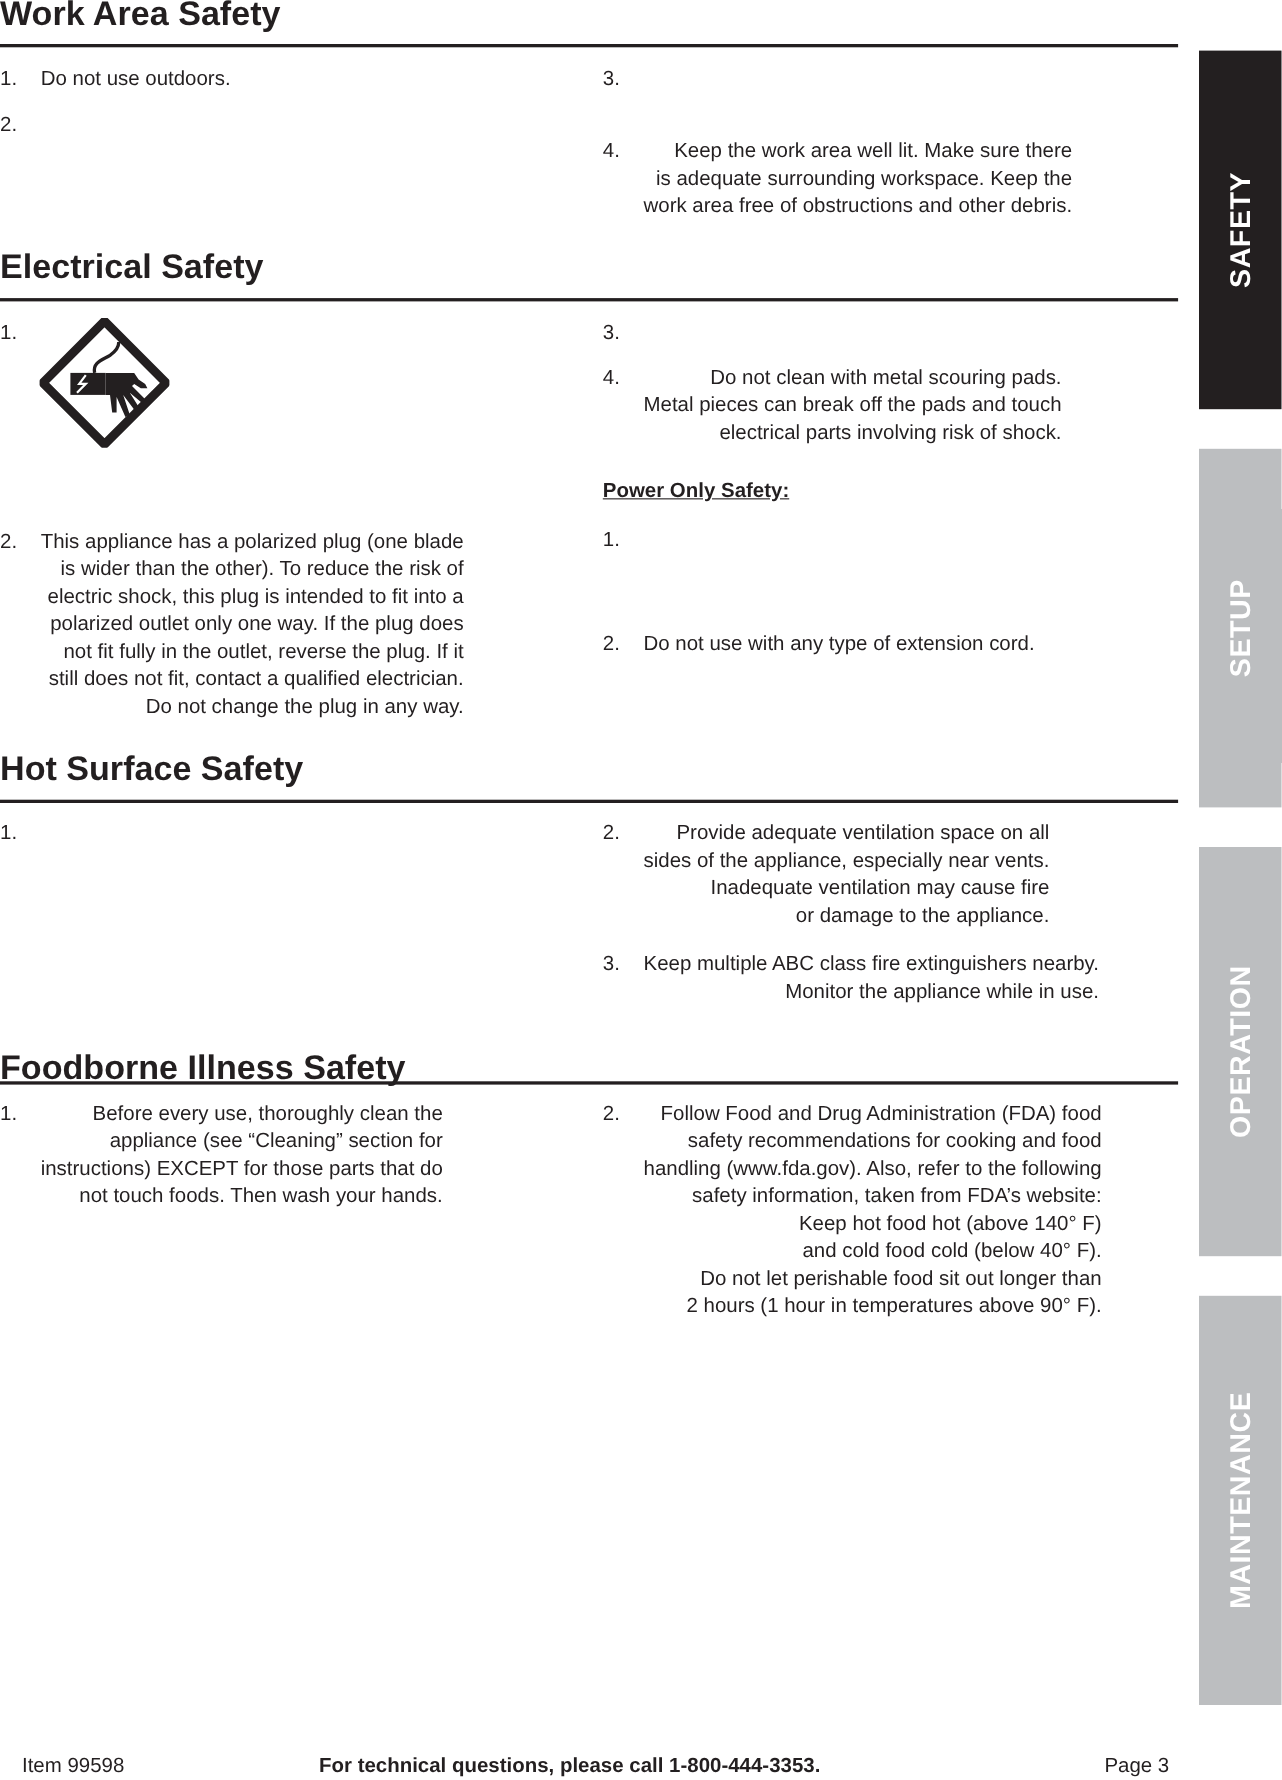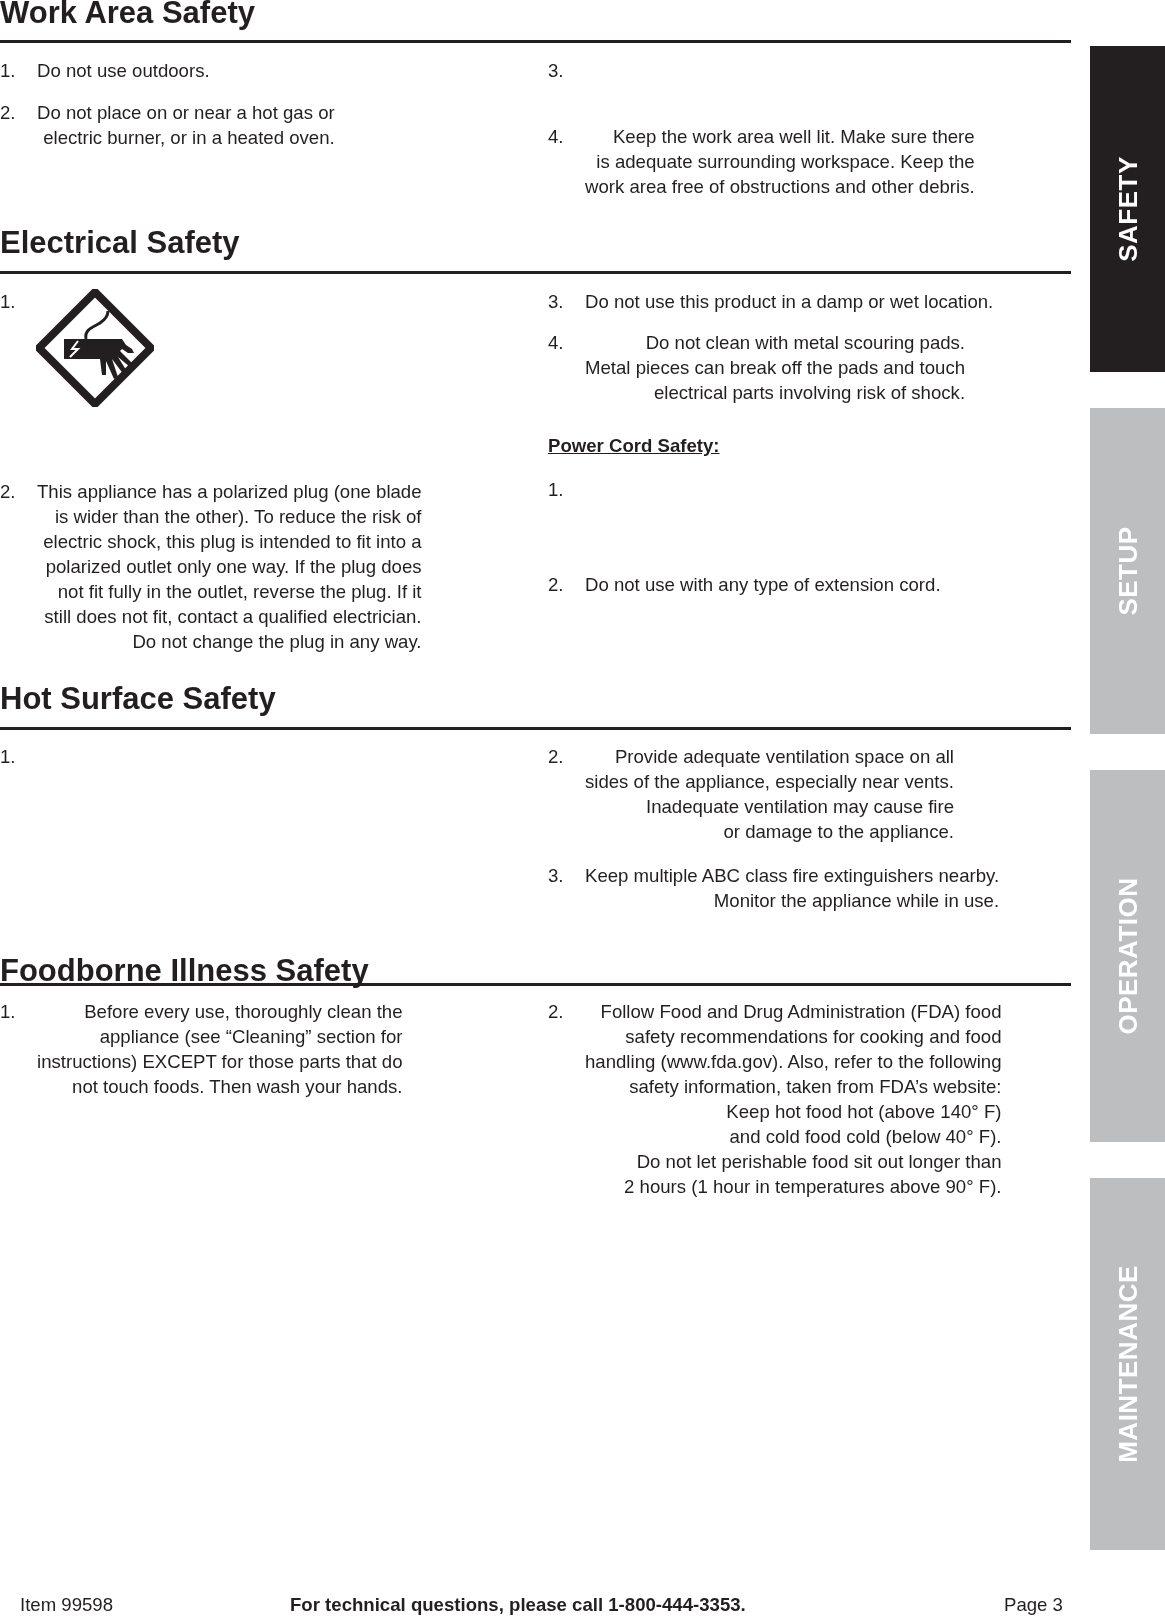--- a/index.html
+++ b/index.html
@@ -22,22 +22,20 @@
 
 <h2 class="sec-title" style="top:-4px;">Work Area Safety</h2>
 <div class="rule" style="top:40px;"></div>
 
 <div class="item" style="left:0; top:58px; width:500px;">
   <span class="num">1.</span>
   <span class="txt">Do not use outdoors.</span>
 </div>
 <div class="item" style="left:0; top:100px; width:500px;">
   <span class="num">2.</span>
-  <span class="txt">Do not place on or near a hot gas or
-electric burner, or in a heated oven.</span>
 </div>
 <div class="item" style="left:548px; top:58px; width:520px;">
   <span class="num">3.</span>
 </div>
 <div class="item" style="left:548px; top:124px; width:520px;">
   <span class="num">4.</span>
   <span class="txt">Keep the work area well lit.  Make sure there
 is adequate surrounding workspace.  Keep the
 work area free of obstructions and other debris.</span>
 </div>
@@ -61,30 +59,29 @@
   <span class="txt">This appliance has a polarized plug (one blade
 is wider than the other).  To reduce the risk of
 electric shock, this plug is intended to fit into a
 polarized outlet only one way.  If the plug does
 not fit fully in the outlet, reverse the plug.  If it
 still does not fit, contact a qualified electrician.
 Do not change the plug in any way.</span>
 </div>
 <div class="item" style="left:548px; top:289px; width:520px;">
   <span class="num">3.</span>
-  <span class="txt">Do not use this product in a damp or wet location.</span>
 </div>
 <div class="item" style="left:548px; top:330px; width:520px;">
   <span class="num">4.</span>
   <span class="txt">Do not clean with metal scouring pads.
 Metal pieces can break off the pads and touch
 electrical parts involving risk of shock.</span>
 </div>
 
-<div class="subhead" style="left:548px; top:435px;">Power Cord Safety:</div>
+<div class="subhead" style="left:548px; top:435px;">Power Only Safety:</div>
 <div class="item" style="left:548px; top:477px; width:520px;">
   <span class="num">1.</span>
 </div>
 <div class="item" style="left:548px; top:572px; width:520px;">
   <span class="num">2.</span>
   <span class="txt">Do not use with any type of extension cord.</span>
 </div>
 
 <h2 class="sec-title" style="top:682px;">Hot Surface Safety</h2>
 <div class="rule" style="top:727px;"></div>

